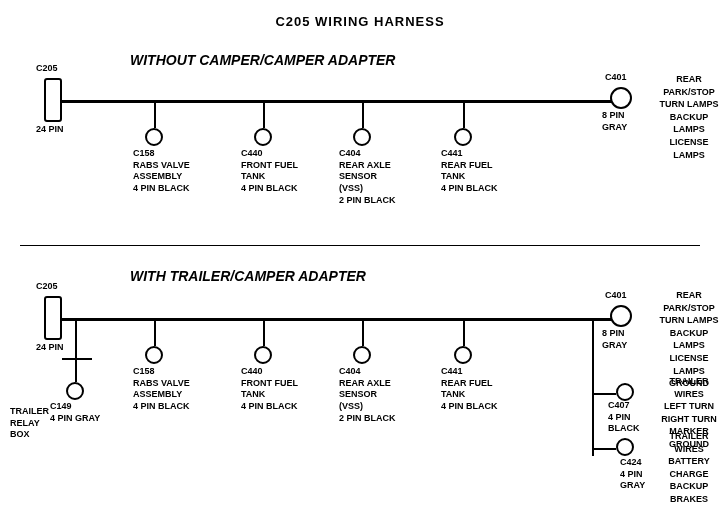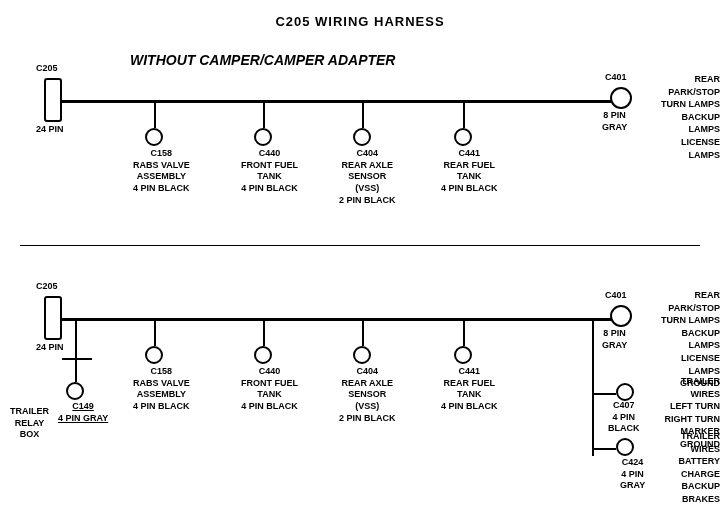--- a/index.html
+++ b/index.html
@@ -48,27 +48,26 @@
       background: #000;
       height: 2px;
     }
     .thin-vline {
       position: absolute;
       background: #000;
       width: 2px;
     }
     .label {
       position: absolute;
-      text-align: center;
       font-size: 9px;
       line-height: 1.3;
       font-weight: bold;
     }
     .label-left {
-      text-align: right;
+      text-align: center;
       margin-left: 20px;
     }
     .section-title {
       position: absolute;
       font-size: 14px;
       font-weight: bold;
       font-style: italic;
     }
     
     .divider {
@@ -109,34 +108,35 @@
   <div class="thin-vline" style="top:100px;left:362px;height:28px;"></div>
   <div class="connector" style="top:128px;left:353px;width:18px;height:18px;"></div>
   <div class="label" style="top:148px;left:339px;">C404<br>REAR AXLE<br>SENSOR<br>(VSS)<br>2 PIN BLACK</div>
 
   <div class="thin-vline" style="top:100px;left:463px;height:28px;"></div>
   <div class="connector" style="top:128px;left:454px;width:18px;height:18px;"></div>
   <div class="label" style="top:148px;left:441px;">C441<br>REAR FUEL<br>TANK<br>4 PIN BLACK</div>
 
   <div class="divider" style="top:245px;left:20px;width:680px;"></div>
 
+  <div class="section-title" style="top:268px;left:130px;">WITH  TRAILER/CAMPER  ADAPTER</div>
 
   <div class="hline" style="top:318px;left:62px;width:560px;"></div>
 
   <div class="connector-rect" style="top:296px;left:44px;width:18px;height:44px;"></div>
   <div class="label" style="top:281px;left:36px;">C205</div>
   <div class="label" style="top:342px;left:36px;">24 PIN</div>
 
   <div class="thin-vline" style="top:318px;left:75px;height:40px;"></div>
   <div class="thin-hline" style="top:358px;left:62px;width:30px;"></div>
   <div class="label" style="top:358px;left:10px;line-height:1.3;margin-top:48px;">TRAILER<br>RELAY<br>BOX</div>
 
   <div class="thin-vline" style="top:358px;left:75px;height:24px;"></div>
   <div class="connector" style="top:382px;left:66px;width:18px;height:18px;"></div>
-  <div class="label" style="top:401px;left:58px;text-decoration:underline;">C149<br>4 PIN GRAY</div>
+  <div class="label" style="top:401px;left:50px;">C149<br>4 PIN GRAY</div>
 
   <div class="connector" style="top:305px;left:610px;width:22px;height:22px;"></div>
   <div class="label" style="top:290px;left:605px;">C401</div>
   <div class="label" style="top:328px;left:602px;">8 PIN<br>GRAY</div>
 
   <div class="label label-left" style="top:289px;left:638px;line-height:1.4;">REAR PARK/STOP<br>TURN LAMPS<br>BACKUP LAMPS<br>LICENSE LAMPS<br>GROUND</div>
 
   <div class="thin-vline" style="top:318px;left:154px;height:28px;"></div>
   <div class="connector" style="top:346px;left:145px;width:18px;height:18px;"></div>
   <div class="label" style="top:366px;left:133px;">C158<br>RABS VALVE<br>ASSEMBLY<br>4 PIN BLACK</div>

